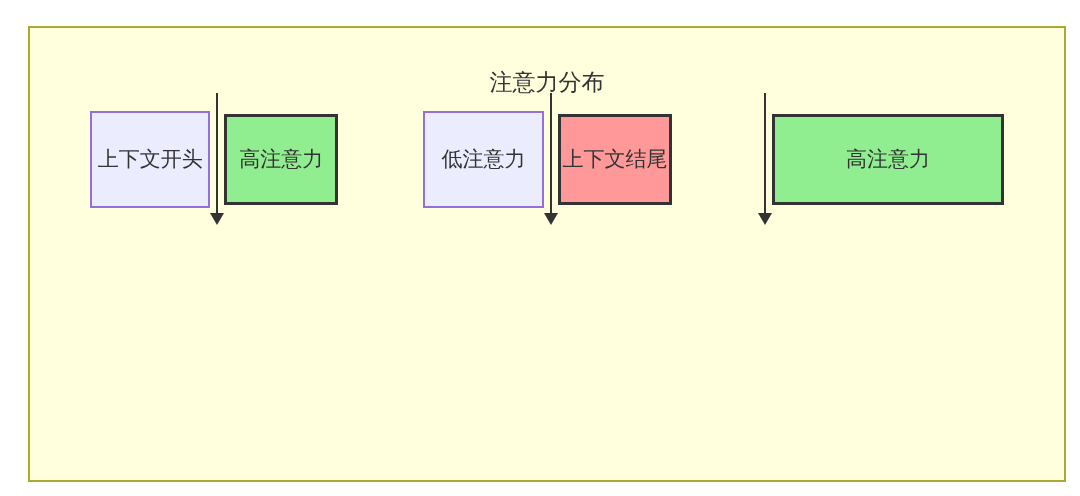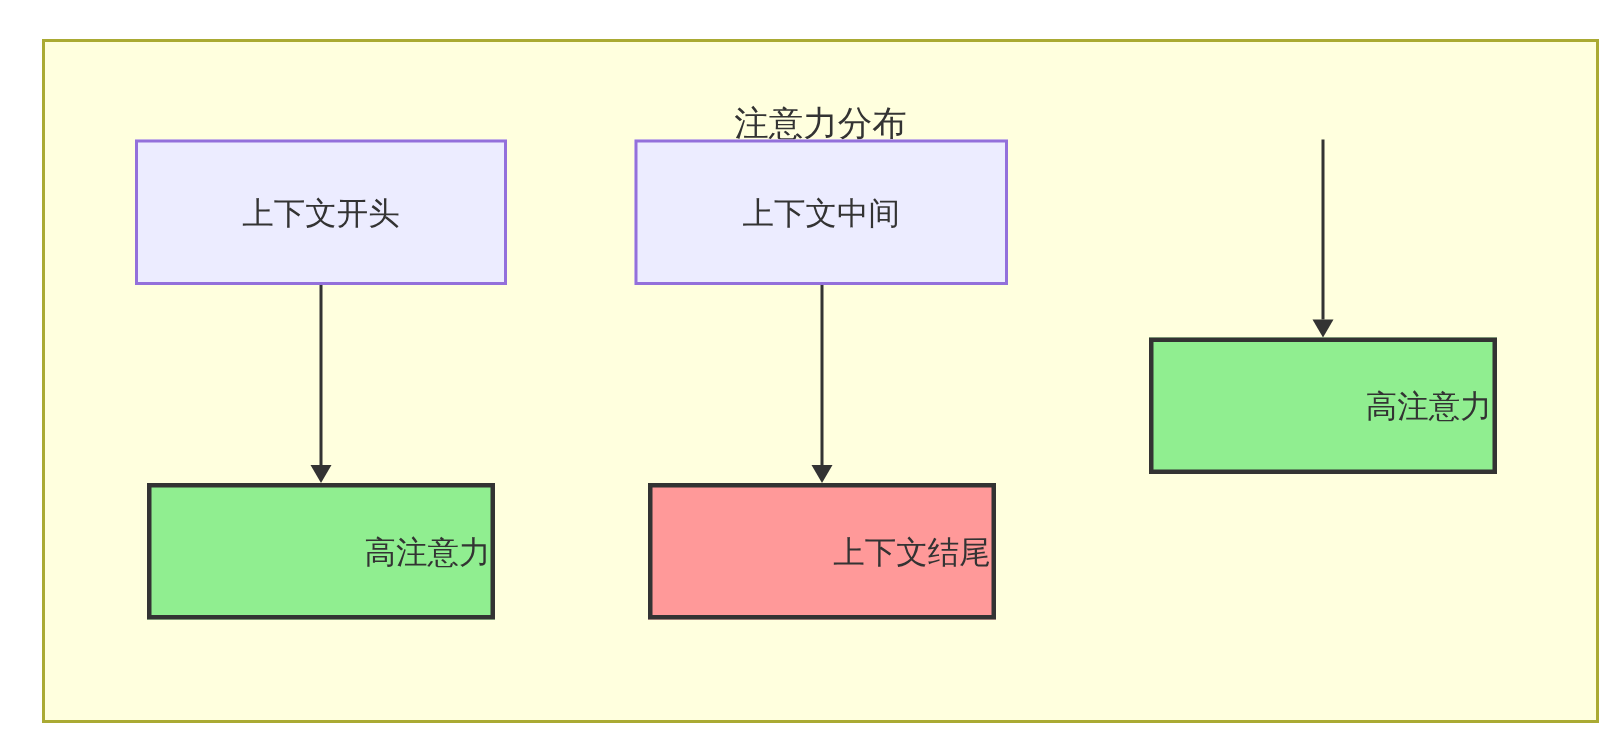--- a/index.html
+++ b/index.html
@@ -29,21 +29,20 @@
     text-align: center;
     font-size: 23px;
     line-height: 28px;
     color: var(--text, #333333);
     margin-top: 32px;
   }
   .column {
     position: absolute;
     top: 93px;
     display: flex;
-    flex-direction: column;
     align-items: center;
   }
   .col-0 { left: 90px;  width: 248px; }
   .col-1 { left: 423px; width: 249px; }
   .col-2 { left: 758px; width: 247px; }
   .source-node {
     width: 100%; height: 97px;
     box-sizing: border-box;
     background: var(--node-fill, #ececff);
     border: 2px solid var(--node-border, #9370db);
@@ -65,21 +64,21 @@
   .arrow-head {
     width: 0; height: 0;
     border-left: 7px solid transparent;
     border-right: 7px solid transparent;
     border-top: 12px solid var(--arrow, #333333);
   }
   .result-node {
     width: 232px; height: 91px;
     box-sizing: border-box;
     border: 3px solid var(--result-border, #333333);
-    display: flex; align-items: center; justify-content: flex-end;
+    display: flex; align-items: center; justify-content: center;
     font-size: 21px;
     color: var(--text, #333333);
   }
   .result-high { background: var(--high-fill, #90ee90); }
   .result-low  { background: var(--low-fill, #ff9999); }
 </style>
 </head>
 <body>
 
 <div class="canvas">
@@ -96,21 +95,21 @@
       <div class="arrow-line"></div>
       <div class="arrow-head"></div>
     </div>
     <div class="result-node result-high">
       <span>高注意力</span>
     </div>
   </div>
 
   <div class="column col-1">
     <div class="source-node">
-      <span>上下文中间</span>
+      <span>低注意力</span>
     </div>
     <div class="arrow">
       <div class="arrow-line"></div>
       <div class="arrow-head"></div>
     </div>
     <div class="result-node result-low">
       <span>上下文结尾</span>
     </div>
   </div>
 

